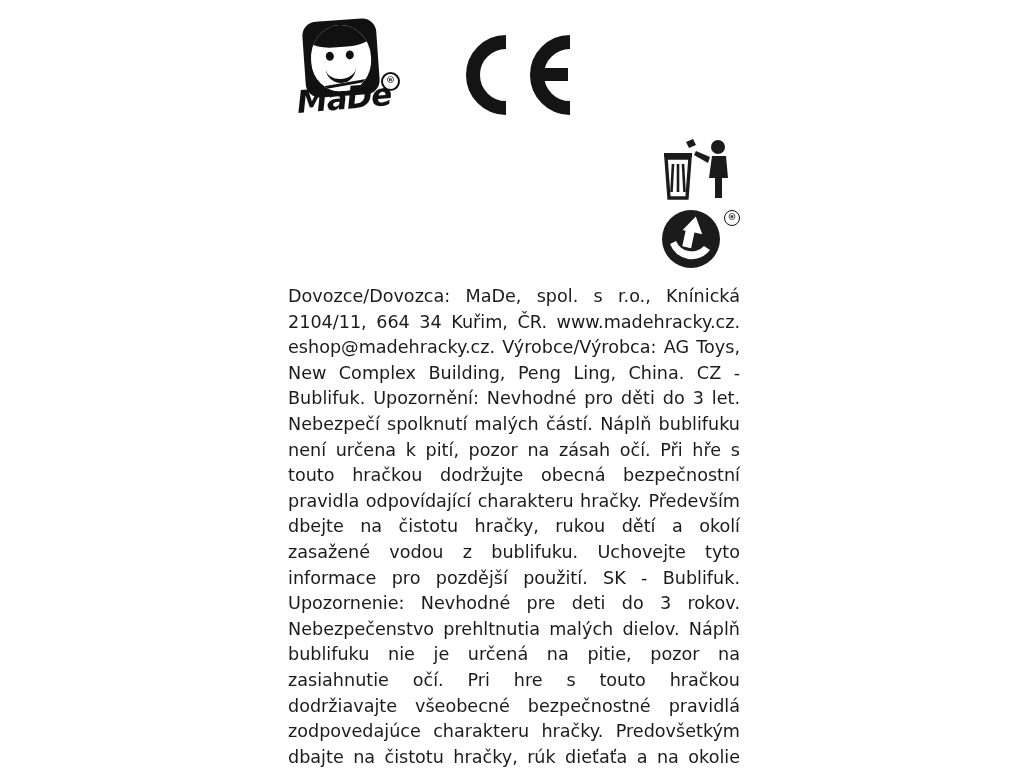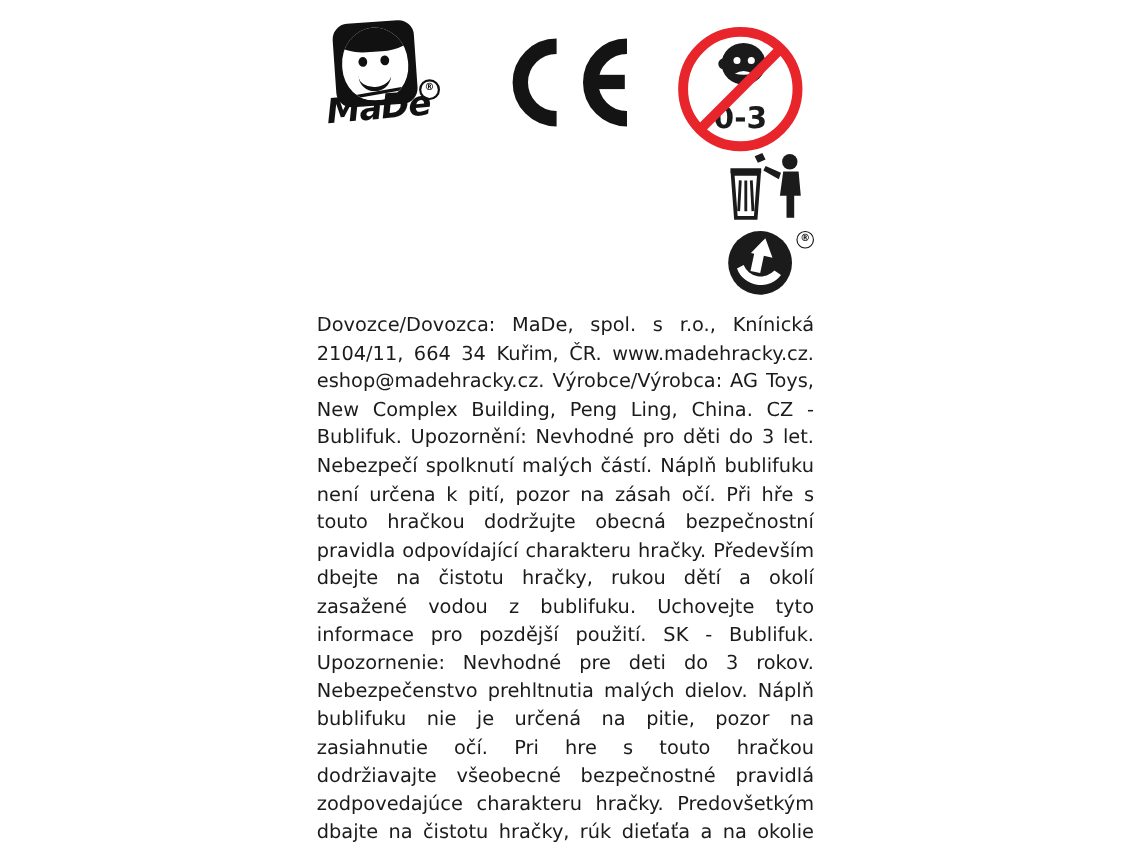--- a/index.html
+++ b/index.html
@@ -210,37 +210,20 @@
   </div>
 
   <div class="ce-mark">
     <svg width="124" height="86" viewBox="0 0 124 86" aria-hidden="true">
       <path d="M54 10 A33 33 0 1 0 54 76" fill="none" stroke="#141414" stroke-width="14"></path>
       <path d="M118 10 A33 33 0 1 0 118 76" fill="none" stroke="#141414" stroke-width="14"></path>
       <rect x="86" y="36" width="30" height="13" fill="#141414"></rect>
     </svg>
   </div>
 
-  <div class="age-mark">
-    <svg width="118" height="118" viewBox="0 0 118 118" aria-hidden="true">
-      <circle cx="59" cy="59" r="52" fill="none" stroke="#e8252a" stroke-width="9"></circle>
-
-      <g fill="#1b1b1b">
-        <ellipse cx="62" cy="36" rx="20" ry="19"></ellipse>
-        <circle cx="44" cy="36" r="5"></circle>
-      </g>
-      <g fill="#ffffff">
-        <circle cx="56" cy="33" r="3.2"></circle>
-        <circle cx="69" cy="33" r="3.2"></circle>
-        <path d="M54 45 Q62 40 70 45 Q62 47 54 45 Z"></path>
-      </g>
-      <text x="59" y="94" font-family="DejaVu Sans, sans-serif" font-size="27" font-weight="bold" fill="#1b1b1b" text-anchor="middle">0-3</text>
-      <line x1="21" y1="97" x2="97" y2="21" stroke="#e8252a" stroke-width="9"></line>
-    </svg>
-  </div>
 
 </div>
 
 <div class="bin-mark">
   <svg width="78" height="62" viewBox="0 0 78 62" aria-hidden="true">
 
     <path d="M6 20 L30 20 L27 60 L9 60 Z" fill="none" stroke="#1b1b1b" stroke-width="3.4"></path>
     <line x1="13" y1="26" x2="11.5" y2="54" stroke="#1b1b1b" stroke-width="2.6"></line>
     <line x1="18" y1="26" x2="18" y2="54" stroke="#1b1b1b" stroke-width="2.6"></line>
     <line x1="23" y1="26" x2="24.5" y2="54" stroke="#1b1b1b" stroke-width="2.6"></line>

